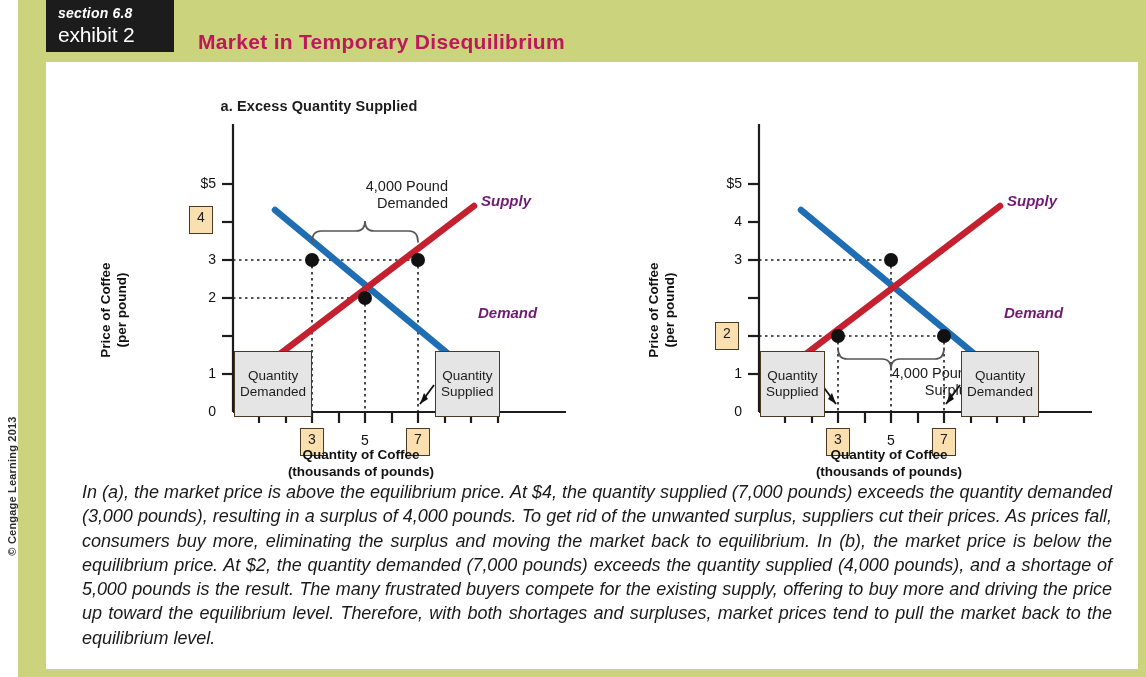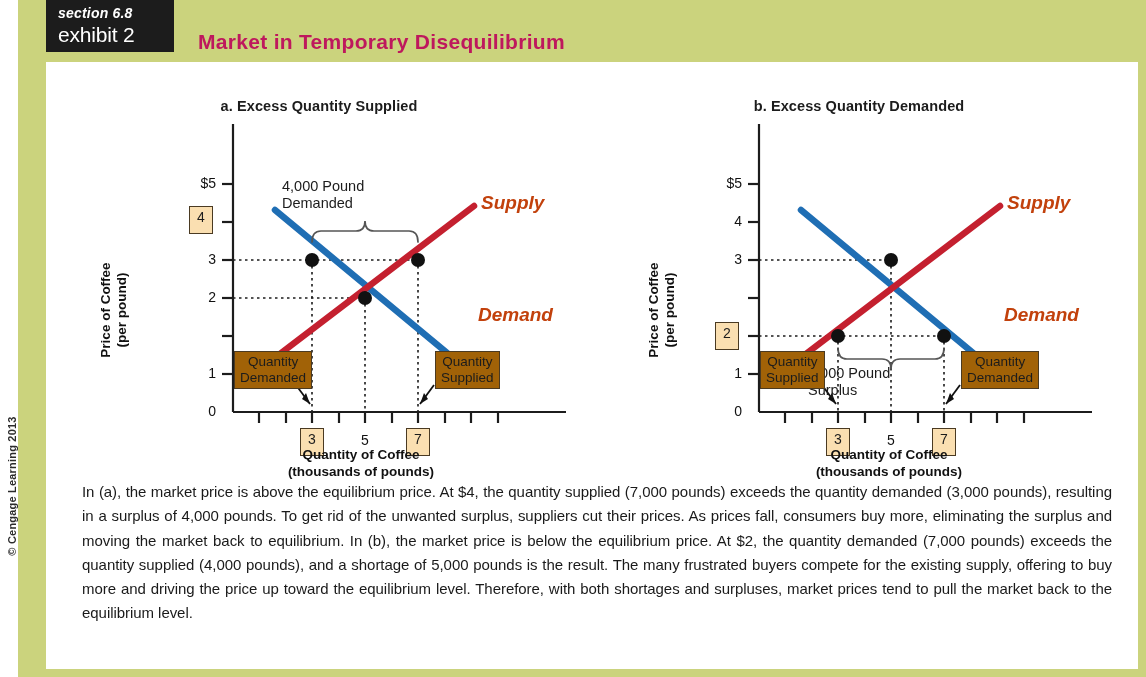--- a/index.html
+++ b/index.html
@@ -164,80 +164,81 @@
     font-weight: bold;
     color: #111;
     line-height: 17px;
   }
   .panel-a .x-axis-title { left: 42px; top: 364px; }
   .panel-b .x-axis-title { left: 30px; top: 364px; }
 
   
   .callout {
     position: absolute;
-    background: #a16207;
+    background: #e5e5e5;
     border: 1.6px solid #4a3a22;
     color: #1c1c1c;
     font-size: 13.5px;
     line-height: 16px;
     text-align: center;
-    padding: 2px 5px;
+    padding: 16px 5px;
     box-sizing: border-box;
     white-space: nowrap;
   }
 
   .value-chip {
     position: absolute;
     background: #fadfb1;
     border: 1.6px solid #4a3a22;
     color: #1c1c1c;
     font-size: 14px;
     line-height: 16px;
     text-align: center;
     box-sizing: border-box;
     padding: 2px 4px;
   }
 
   .curve-label {
     position: absolute;
-    font-size: 19px;
+    font-size: 15px;
     font-style: italic;
     font-weight: bold;
-    color: #c2410c;
+    color: #701a75;
     white-space: nowrap;
   }
 
   .brace-label {
     position: absolute;
     font-size: 14.5px;
     color: #1c1c1c;
-    text-align: left;
+    text-align: right;
     line-height: 17px;
     white-space: nowrap;
   }
 
   .tick-label {
     position: absolute;
     font-size: 14px;
     color: #111;
     text-align: center;
     white-space: nowrap;
   }
 
   
   .caption {
     position: absolute;
     left: 36px;
     top: 418px;
     width: 1030px;
-    font-size: 15px;
+    font-size: 18px;
     line-height: 24.3px;
     color: #1a1a1a;
     text-align: justify;
     letter-spacing: -0.05px;
+    font-style: italic;
   }
 </style>
 </head>
 <body>
 
 <div class="exhibit">
 
   <div class="copyright-rail">
     <div class="copyright-text">© Cengage Learning 2013</div>
   </div>
@@ -347,21 +348,20 @@
           <span>Demanded</span>
         </div>
         <div class="callout" style="left:389px; top:269px;">
           <span>Quantity</span><br>
           <span>Supplied</span>
         </div>
       </div>
 
       <div class="panel panel-b">
 
-        <div class="panel-title">b. Excess Quantity Demanded</div>
 
         <div class="plot">
           <svg width="546" height="410" viewBox="0 0 546 410" xmlns="http://www.w3.org/2000/svg">
             <g stroke="#1c1c1c" stroke-width="2.2" fill="none">
               <line x1="173" y1="42" x2="173" y2="330"></line>
               <line x1="173" y1="330" x2="506" y2="330"></line>
             </g>
             <g stroke="#1c1c1c" stroke-width="2.2">
               <line x1="162" y1="102" x2="173" y2="102"></line>
               <line x1="162" y1="140" x2="173" y2="140"></line>

